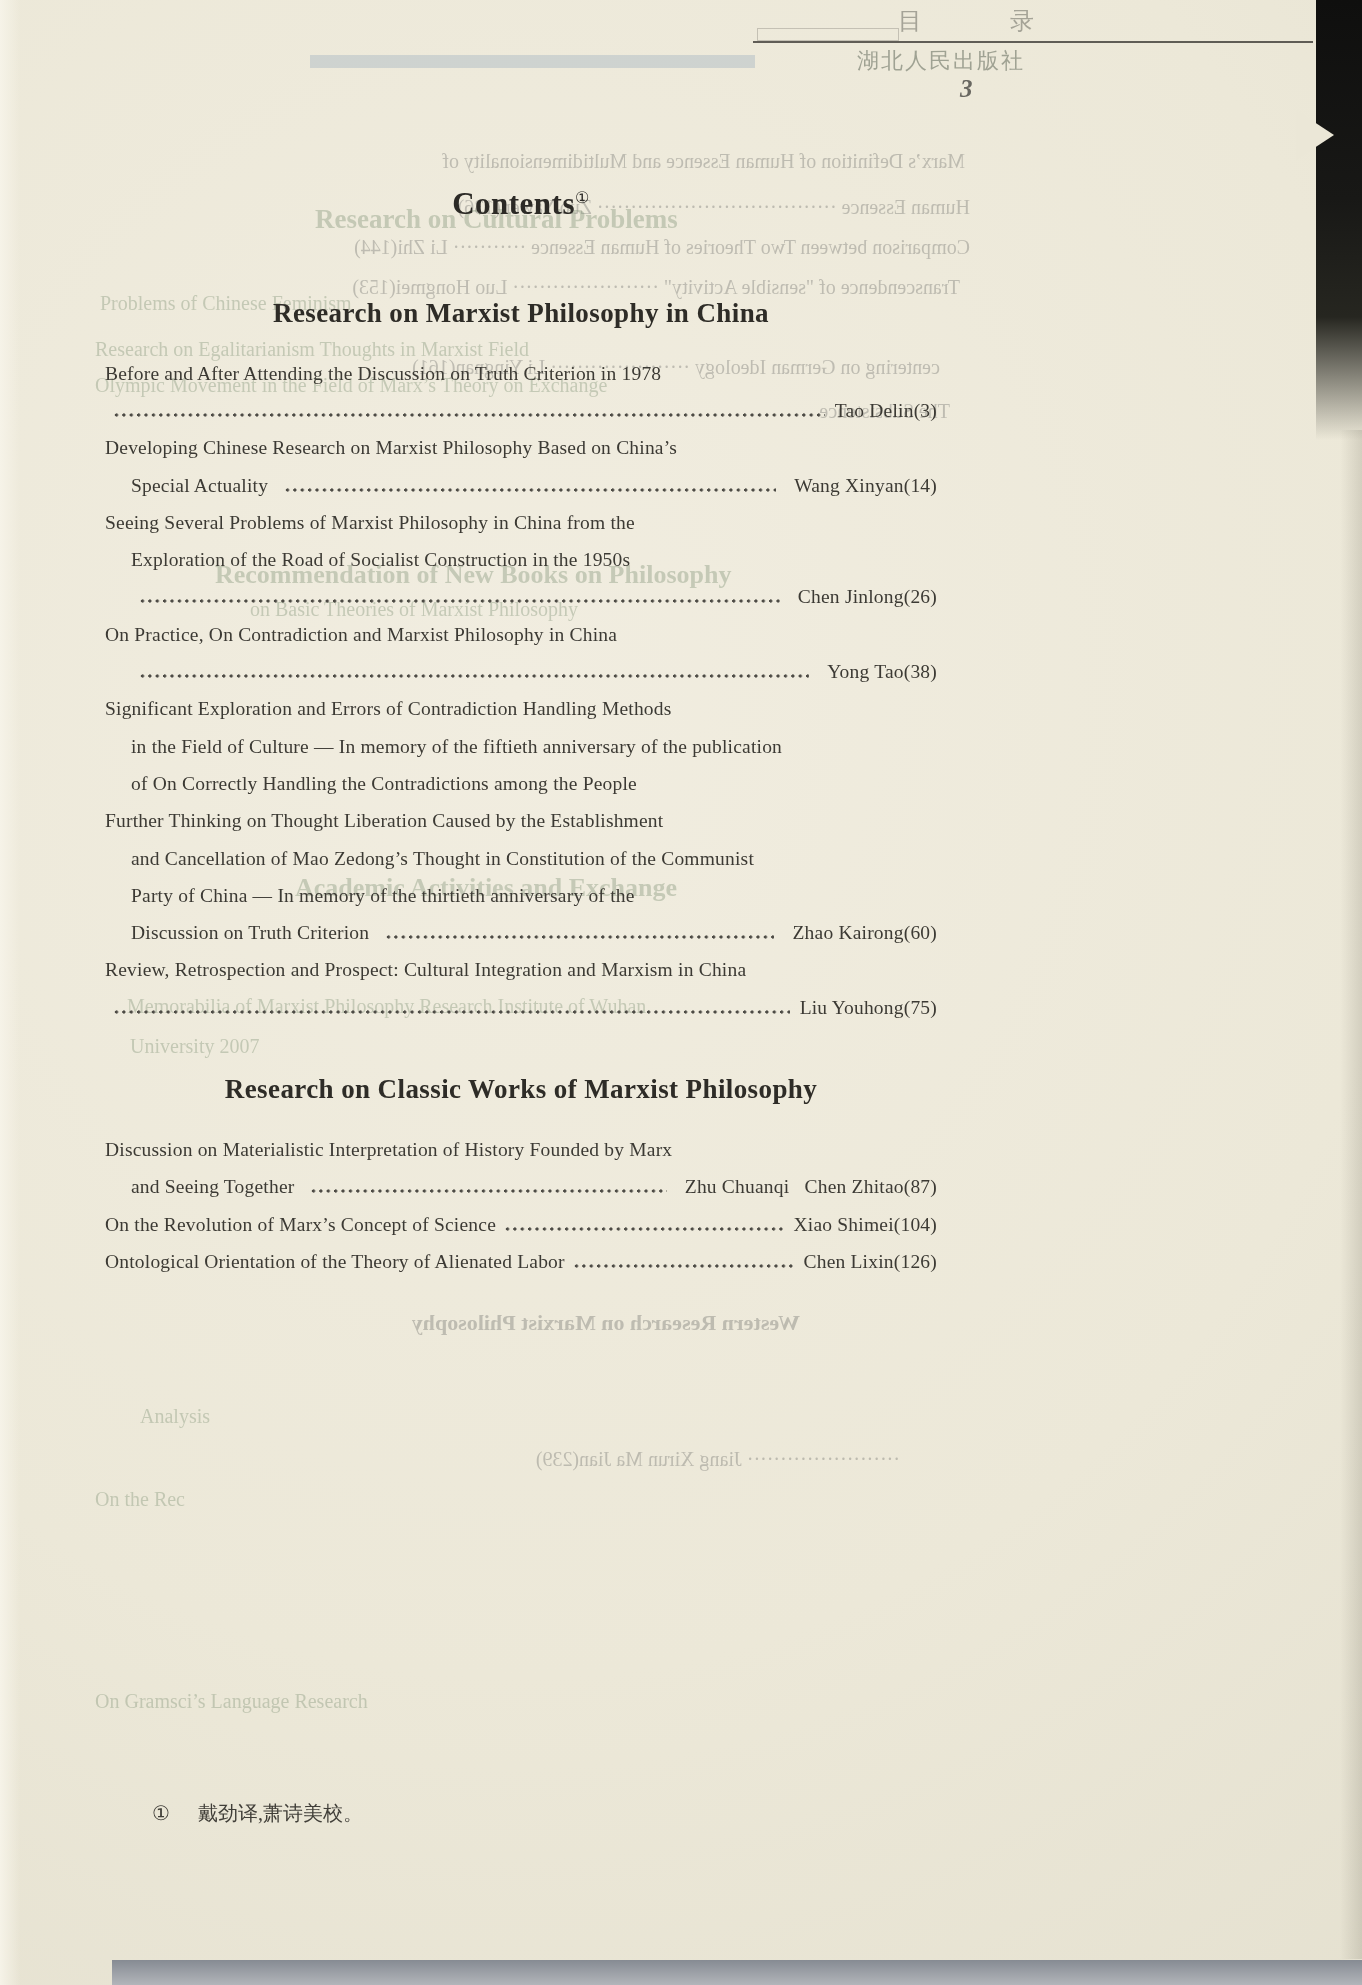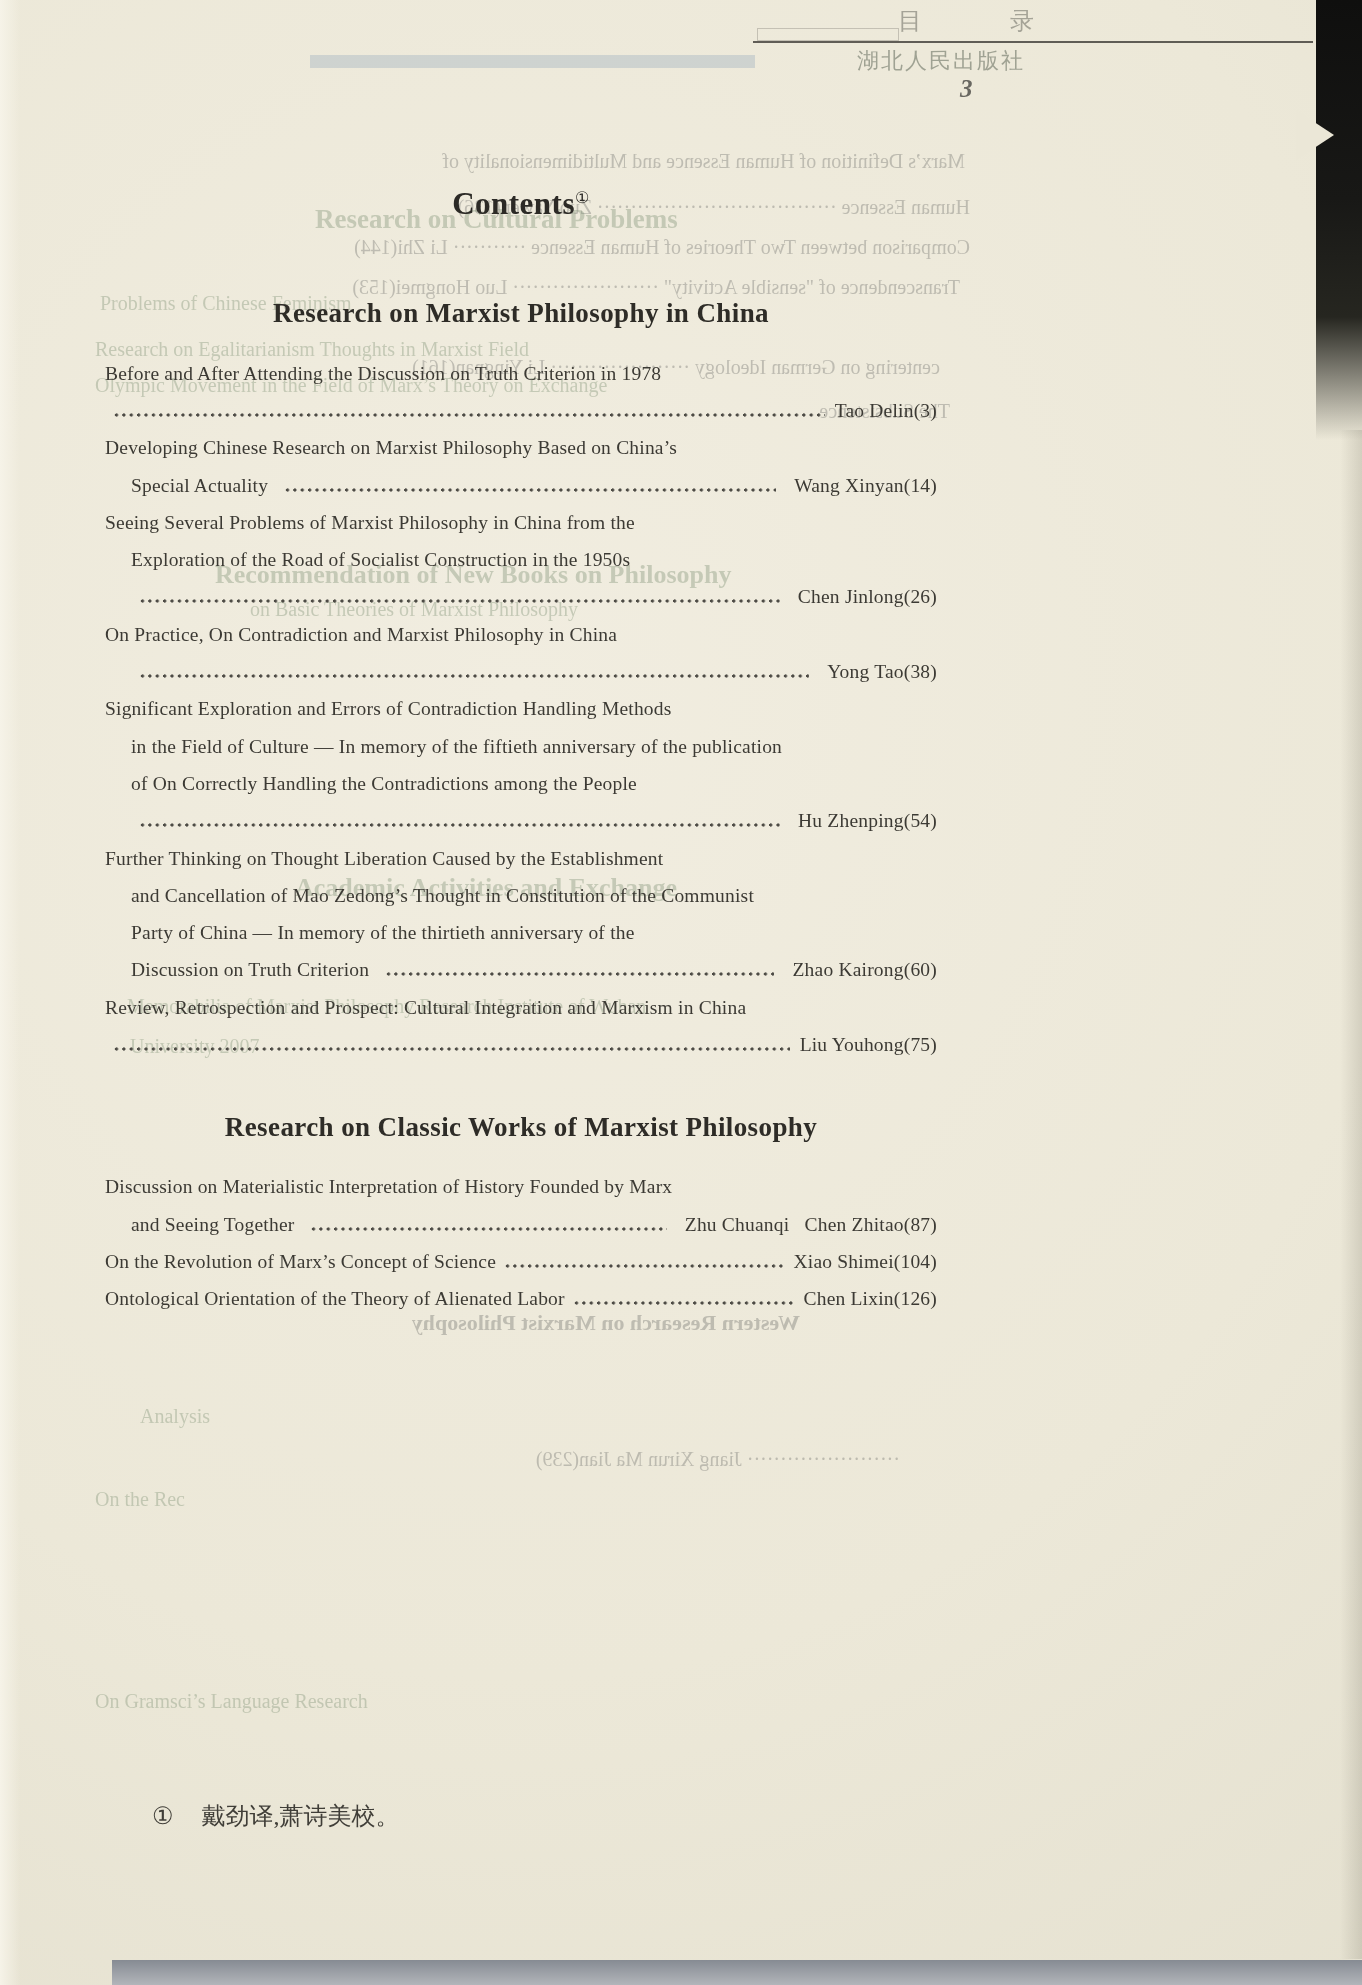--- a/index.html
+++ b/index.html
@@ -52,21 +52,21 @@
     color:#2e2c27;letter-spacing:.4px;}
   .section:first-of-type .section-heading{margin-top:76px;}
   .entries{margin-top:26px;}
   .toc-line{display:flex;align-items:center;height:37.3px;font-size:19.5px;
     white-space:pre;color:#3c3a34;letter-spacing:.2px;}
   .toc-line.indent{padding-left:26px;gap:8px;}
   .toc-line .leader{flex:1 1 auto;height:12px;margin:8px 10px 0 8px;min-width:30px;
     background-image:radial-gradient(circle at 3.5px 6px, #4d4b45 1.35px, rgba(0,0,0,0) 1.9px);
     background-size:7.4px 12px;background-repeat:repeat-x;}
   .toc-line .author{white-space:pre;}
-  .footnote{position:absolute;left:152px;top:1800px;font-size:24px;color:#403e38;}
+  .footnote{position:absolute;left:152px;top:1800px;font-size:20px;color:#403e38;}
   .footnote .mark{margin-right:28px;}
 </style>
 </head>
 <body>
 
 <div class="page">
 
   <div class="left-light"></div>
 
   <div id="ghost-layer">
@@ -117,21 +117,20 @@
             <div class="toc-line"><span>Developing Chinese Research on Marxist Philosophy Based on China’s</span></div>
             <div class="toc-line indent"><span>Special Actuality</span><span class="leader"></span><span class="author">Wang Xinyan(14)</span></div>
             <div class="toc-line"><span>Seeing Several Problems of Marxist Philosophy in China from the</span></div>
             <div class="toc-line indent"><span>Exploration of the Road of Socialist Construction in the 1950s</span></div>
             <div class="toc-line indent"><span class="leader"></span><span class="author">Chen Jinlong(26)</span></div>
             <div class="toc-line"><span>On Practice, On Contradiction and Marxist Philosophy in China</span></div>
             <div class="toc-line indent"><span class="leader"></span><span class="author">Yong Tao(38)</span></div>
             <div class="toc-line"><span>Significant Exploration and Errors of Contradiction Handling Methods</span></div>
             <div class="toc-line indent"><span>in the Field of Culture — In memory of the fiftieth anniversary of the publication</span></div>
             <div class="toc-line indent"><span>of On Correctly Handling the Contradictions among the People</span></div>
-            <div class="toc-line indent"><span class="leader"></span><span class="author">Hu Zhenping(54)</span></div>
             <div class="toc-line"><span>Further Thinking on Thought Liberation Caused by the Establishment</span></div>
             <div class="toc-line indent"><span>and Cancellation of Mao Zedong’s Thought in Constitution of the Communist</span></div>
             <div class="toc-line indent"><span>Party of China — In memory of the thirtieth anniversary of the</span></div>
             <div class="toc-line indent"><span>Discussion on Truth Criterion</span><span class="leader"></span><span class="author">Zhao Kairong(60)</span></div>
             <div class="toc-line"><span>Review, Retrospection and Prospect: Cultural Integration and Marxism in China</span></div>
             <div class="toc-line"><span class="leader"></span><span class="author">Liu Youhong(75)</span></div>
           </div>
         </div>
         <div class="section">
           <div class="section-heading">Research on Classic Works of Marxist Philosophy</div>

